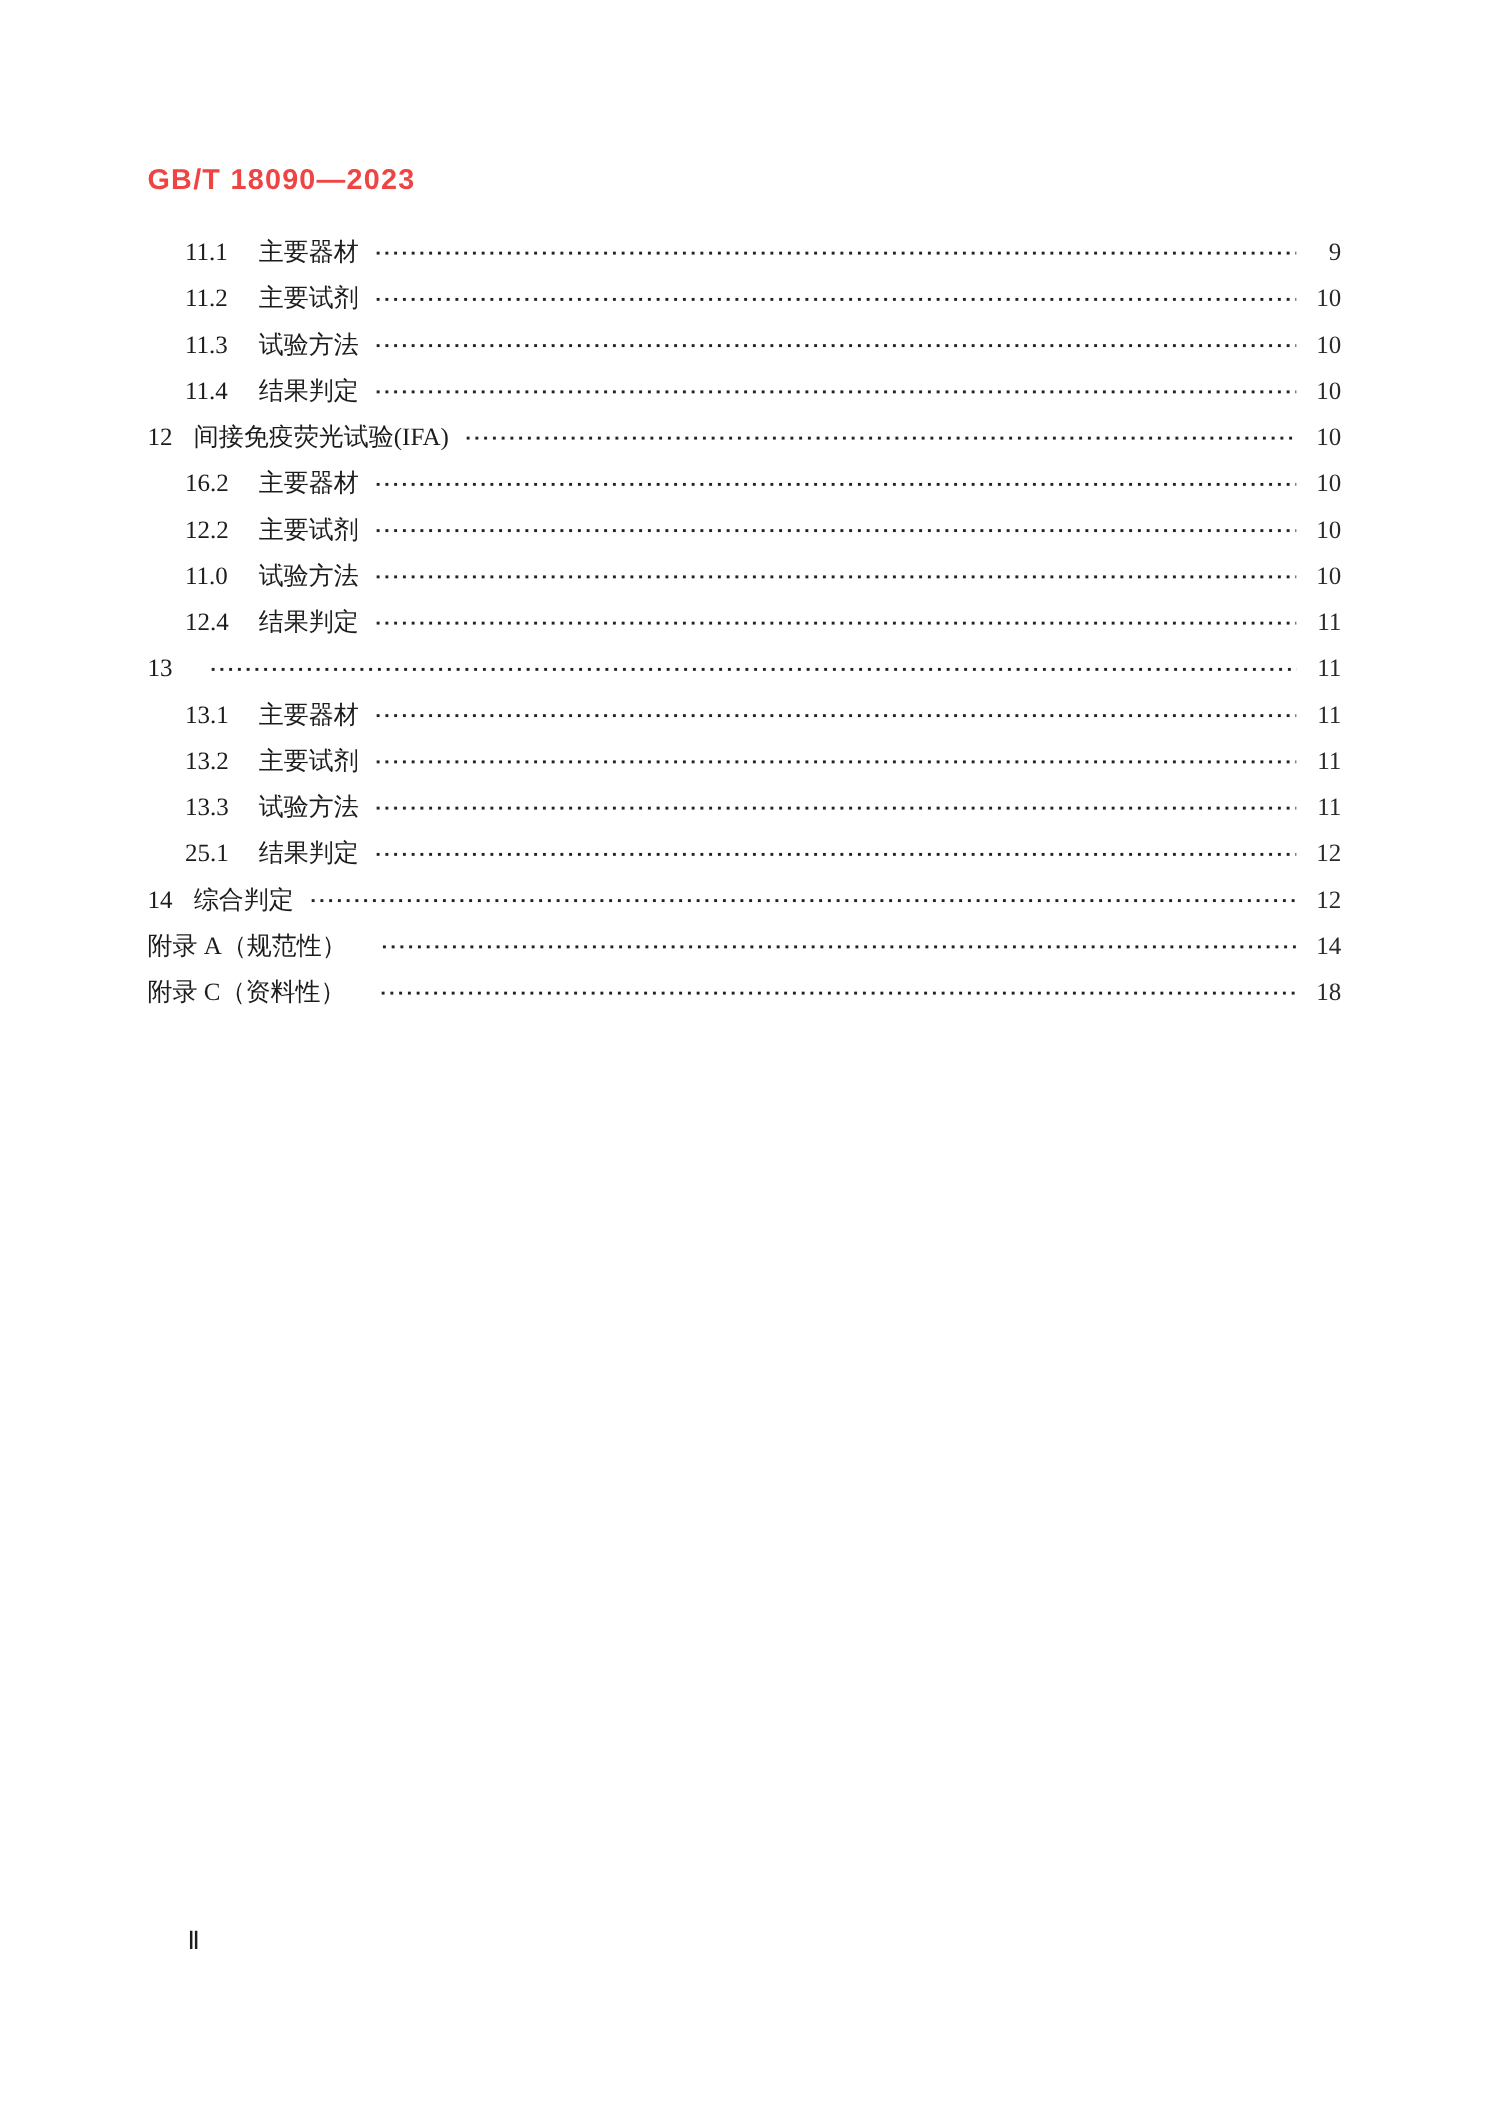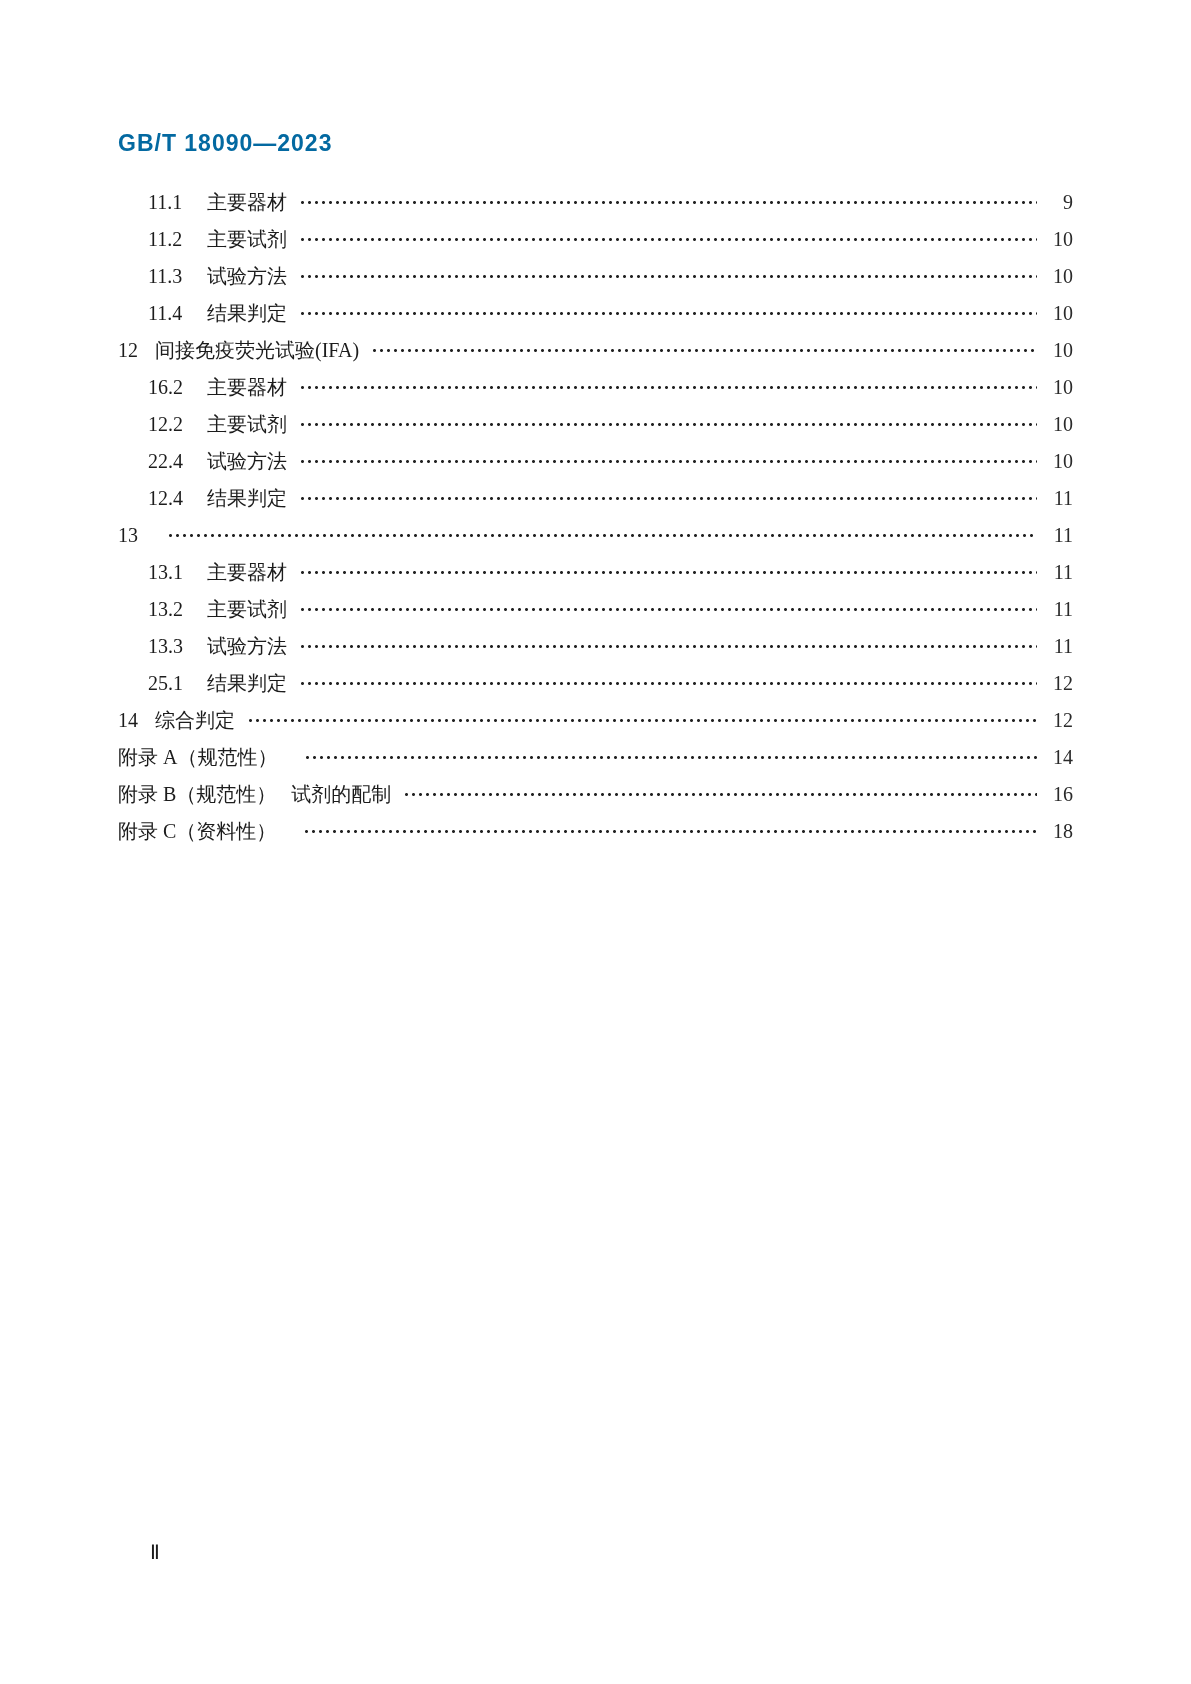--- a/index.html
+++ b/index.html
@@ -17,21 +17,21 @@
     overflow: hidden;
   }
   .doc-header {
     position: absolute;
     left: 118px;
     top: 130px;
     font-family: "Liberation Sans", sans-serif;
     font-weight: 700;
     font-size: 23px;
     letter-spacing: 1px;
-    color: #0369a1;
+    color: #ef4444;
   }
   .toc {
     position: absolute;
     left: 118px;
     right: 118px;
     top: 184px;
   }
   .toc-row {
     display: flex;
     align-items: center;
@@ -128,21 +128,21 @@
       <span class="toc-leader"></span>
       <span class="toc-page">10</span>
     </div>
       <div class="toc-row level-1">
       <span class="toc-num">12.2</span>
       <span class="toc-title">主要试剂</span>
       <span class="toc-leader"></span>
       <span class="toc-page">10</span>
     </div>
       <div class="toc-row level-1">
-      <span class="toc-num">22.4</span>
+      <span class="toc-num">11.0</span>
       <span class="toc-title">试验方法</span>
       <span class="toc-leader"></span>
       <span class="toc-page">10</span>
     </div>
       <div class="toc-row level-1">
       <span class="toc-num">12.4</span>
       <span class="toc-title">结果判定</span>
       <span class="toc-leader"></span>
       <span class="toc-page">11</span>
     </div>
@@ -180,26 +180,20 @@
       <span class="toc-title">综合判定</span>
       <span class="toc-leader"></span>
       <span class="toc-page">12</span>
     </div>
       <div class="toc-row level-0 appendix">
       <span class="toc-num">附录 A（规范性）</span>
       <span class="toc-leader"></span>
       <span class="toc-page">14</span>
     </div>
       <div class="toc-row level-0 appendix">
-      <span class="toc-num">附录 B（规范性）</span>
-      <span class="toc-title">试剂的配制</span>
-      <span class="toc-leader"></span>
-      <span class="toc-page">16</span>
-    </div>
-      <div class="toc-row level-0 appendix">
       <span class="toc-num">附录 C（资料性）</span>
       <span class="toc-leader"></span>
       <span class="toc-page">18</span>
     </div>
     </div>
 
   <div class="doc-footer">Ⅱ</div>
 
 </div>
 

